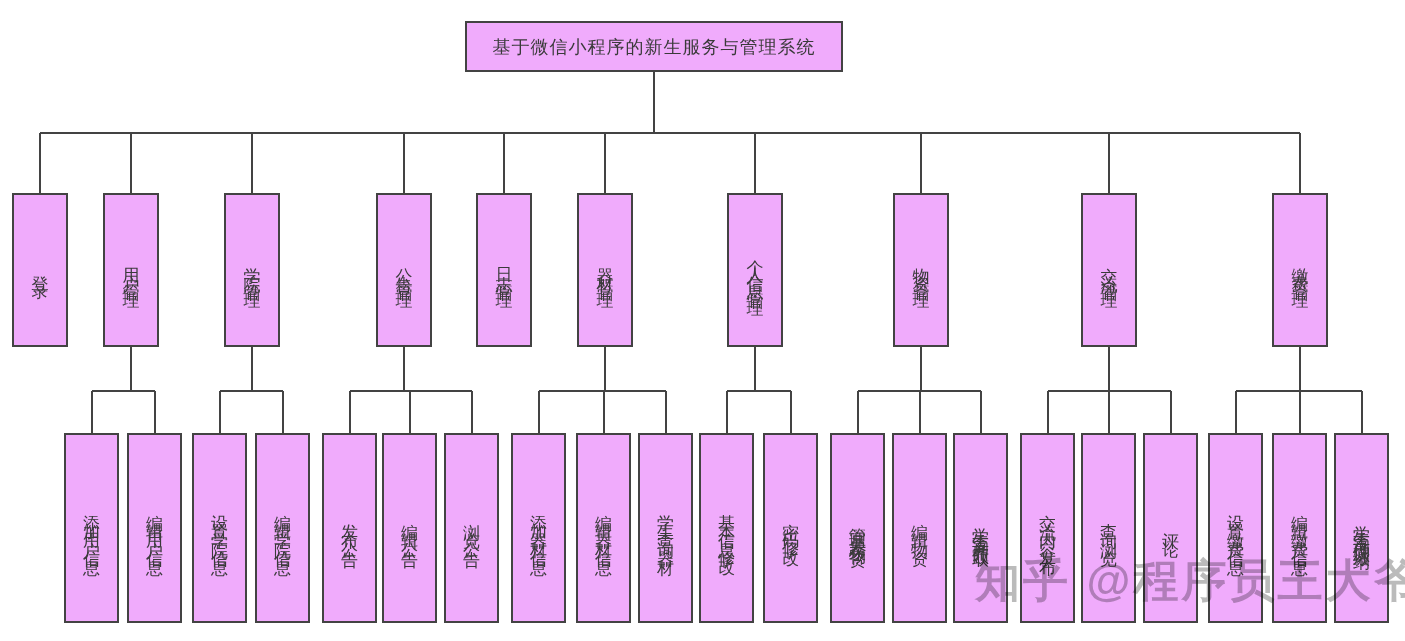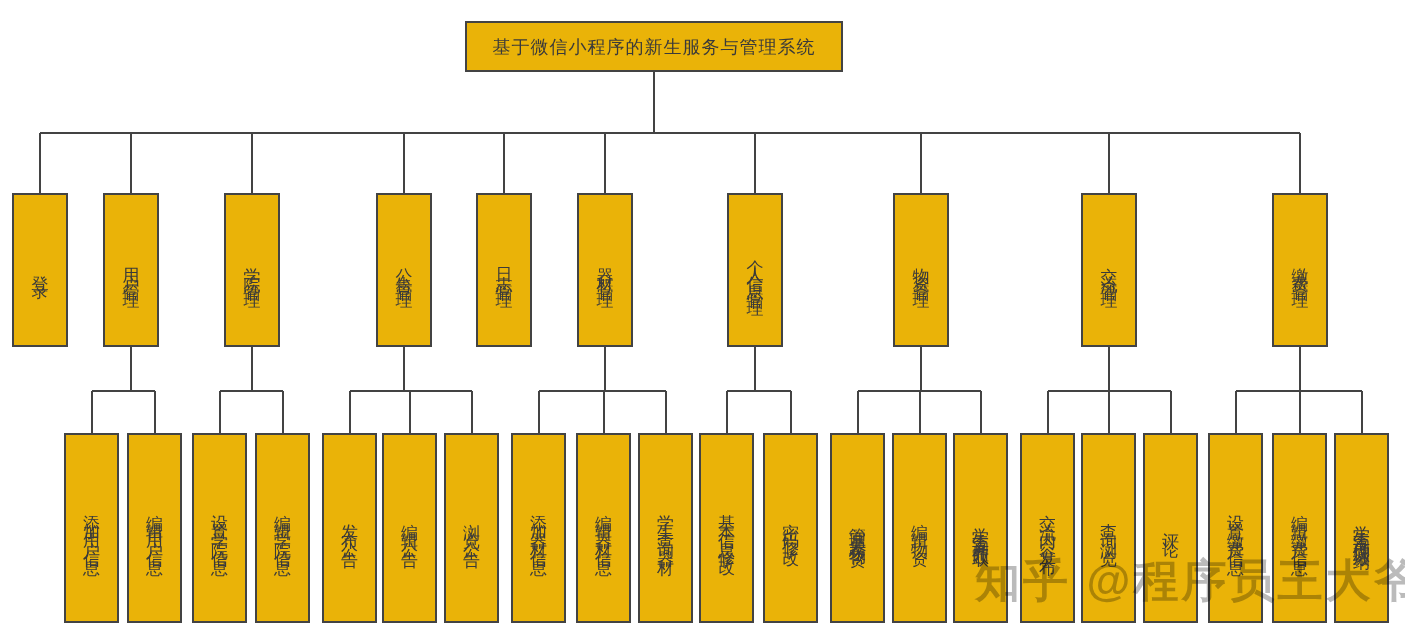--- a/index.html
+++ b/index.html
@@ -1,19 +1,19 @@
 <!DOCTYPE html>
 <html><head>
 <meta charset="utf-8">
 <style>
   html,body{margin:0;padding:0;background:#ffffff;}
   body{font-family:"Liberation Sans","DejaVu Sans",sans-serif;}
   #stage{position:relative;width:1405px;height:641px;background:#ffffff;overflow:hidden;}
   #connectors{position:absolute;left:0;top:0;z-index:0;}
-  .node{position:absolute;box-sizing:border-box;background:#eab308;border:2px solid #434343;
+  .node{position:absolute;box-sizing:border-box;background:#f0abfc;border:2px solid #434343;
         display:flex;align-items:center;justify-content:center;z-index:1;color:#3a3a3a;}
   .root-node{font-size:18px;letter-spacing:1px;white-space:nowrap;}
   .vtext{writing-mode:vertical-rl;text-orientation:upright;font-size:17px;line-height:1;
          letter-spacing:9px;white-space:nowrap;}
   .l2 .vtext{letter-spacing:8px;}
   .l3 .vtext{letter-spacing:9px;}
   .l3 .vtext.tight{letter-spacing:4px;}
   #watermark{position:absolute;z-index:5;font-size:45px;font-weight:bold;
              color:rgba(164,164,164,0.75);mix-blend-mode:multiply;letter-spacing:3px;
              white-space:nowrap;pointer-events:none;}

